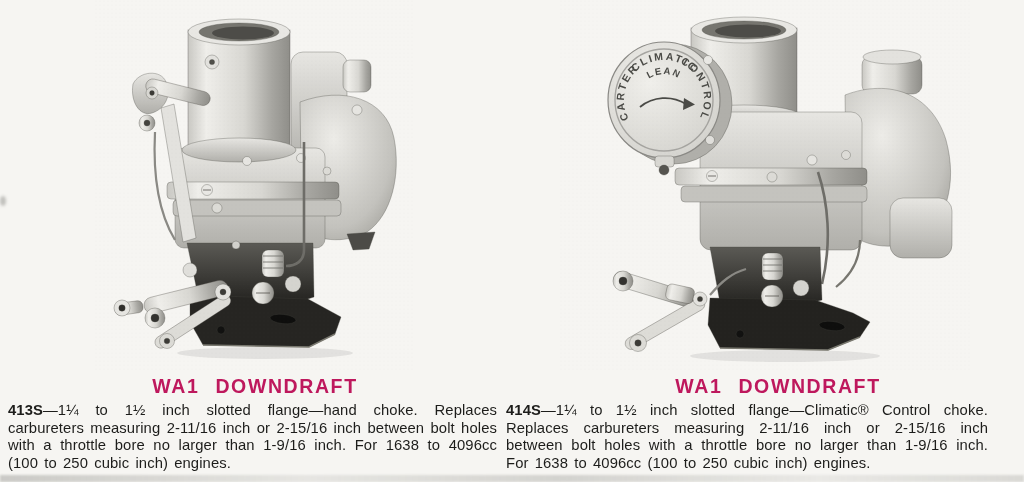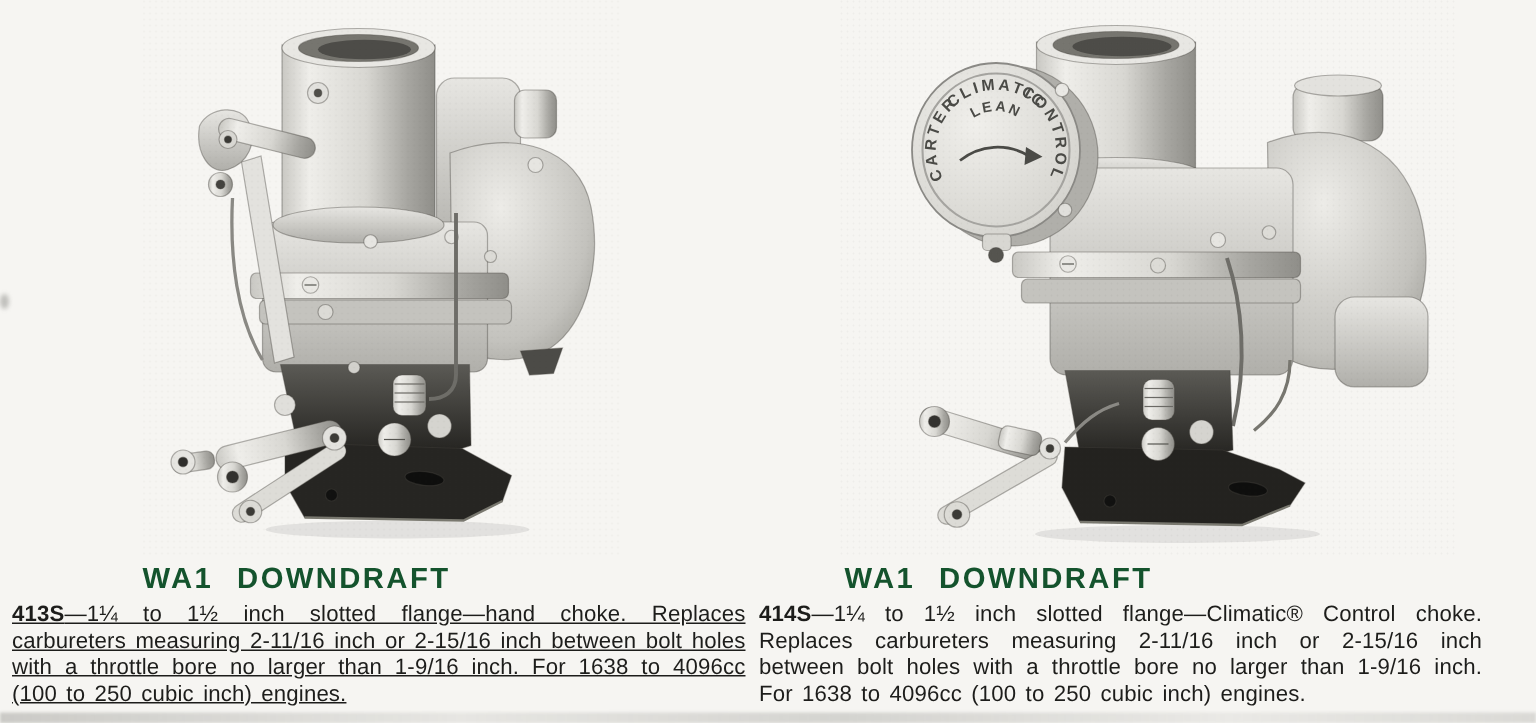--- a/index.html
+++ b/index.html
@@ -6,30 +6,30 @@
   .canvas{
     position:relative;width:1024px;height:482px;overflow:hidden;
     background:#f6f5f2;
     font-family:"Liberation Sans", sans-serif;
     color:#1d1d1b;
   }
   .photo{position:absolute;}
   .heading{
     position:absolute;top:375px;margin:0;
     font-size:19.5px;font-weight:700;letter-spacing:1.6px;word-spacing:9px;
-    color:#14532d;text-align:left;white-space:nowrap;
+    color:#be185d;text-align:center;white-space:nowrap;
   }
   .heading.left{left:95px;width:320px;}
   .heading.right{left:563px;width:430px;}
   .desc{
     position:absolute;top:402px;margin:0;
     font-size:14.8px;line-height:17.6px;letter-spacing:0.1px;word-spacing:2px;
     text-align:justify;color:#1d1d1b;
   }
-  .desc.left{left:8px;width:489px;text-decoration:underline;}
+  .desc.left{left:8px;width:489px;}
   .desc.right{left:506px;width:482px;}
   .desc .model{font-weight:700;}
   .bleed{
     position:absolute;left:0;right:0;bottom:0;height:7px;
     background:linear-gradient(90deg,rgba(150,150,145,.45) 0%,rgba(185,185,180,.25) 30%,rgba(160,160,155,.40) 55%,rgba(190,190,185,.22) 80%,rgba(165,165,160,.35) 100%);
     filter:blur(1.2px);
   }
   .smudge{
     position:absolute;left:0;top:196px;width:6px;height:10px;
     background:rgba(140,140,135,.5);border-radius:50%;filter:blur(1.5px);

